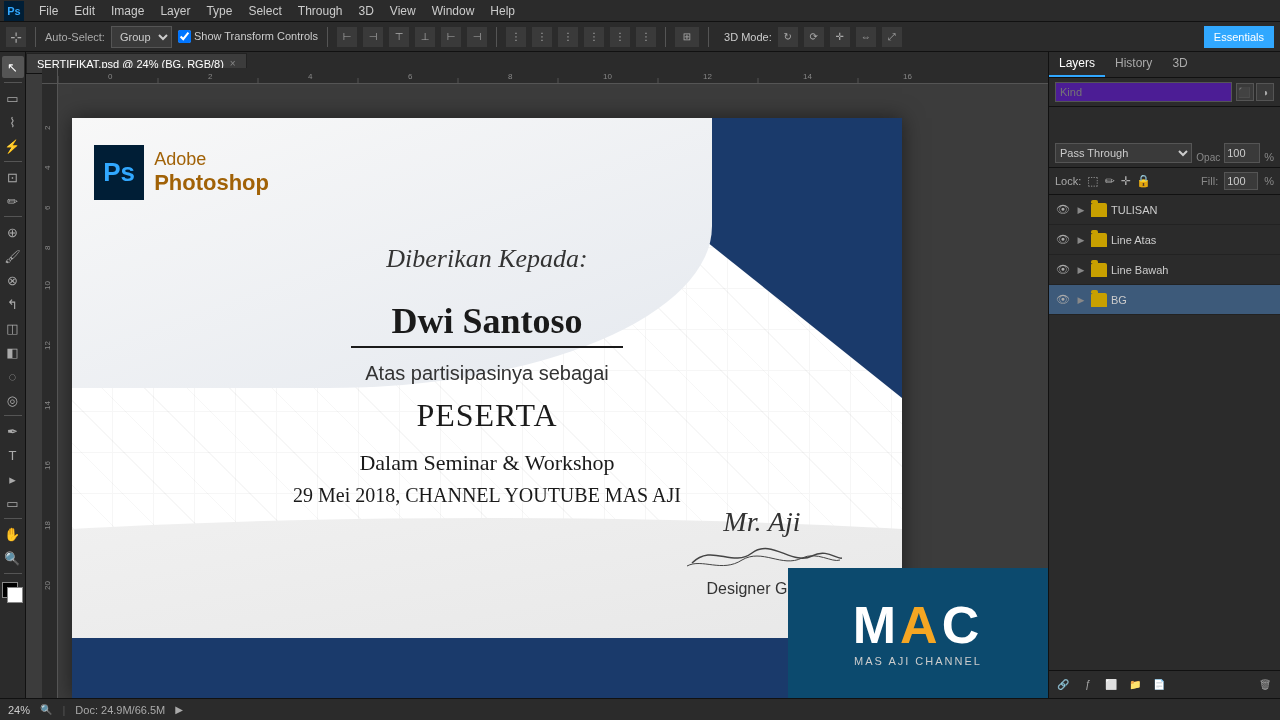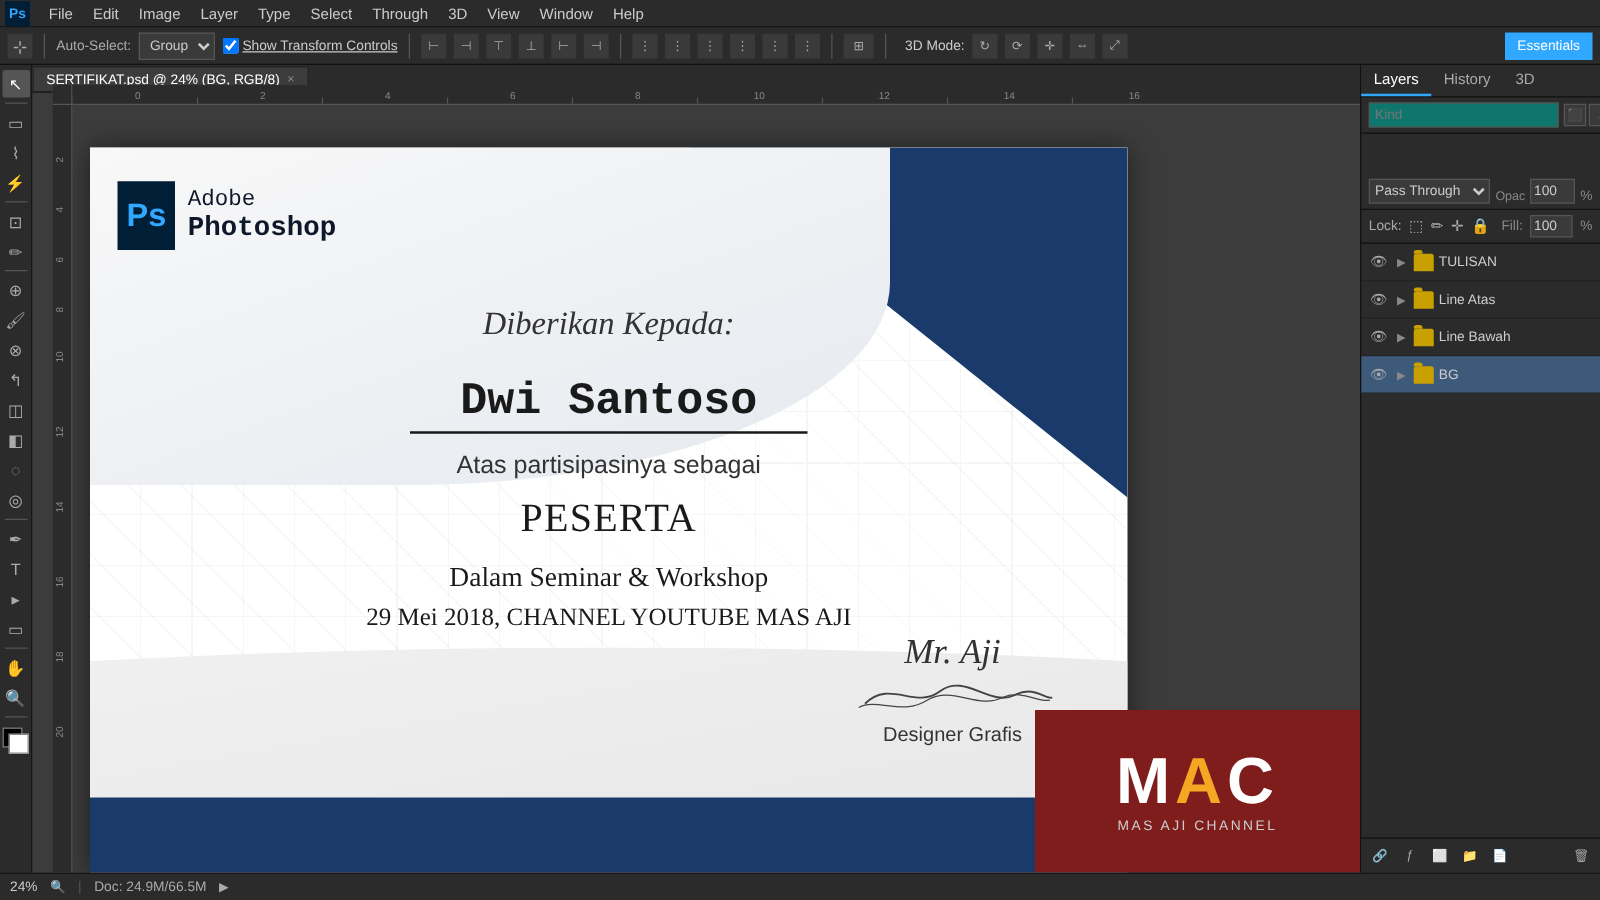--- a/index.html
+++ b/index.html
@@ -57,25 +57,24 @@
     .options-select {
       background: #3a3a3a;
       border: 1px solid #555;
       color: #ccc;
       font-size: 11px;
       height: 22px;
       padding: 0 4px;
     }
     .options-checkbox-label {
       display: flex;
-      align-items: center;
+      align-items: flex-start;
       gap: 3px;
       font-size: 11px;
       color: #ccc;
-      text-decoration: underline;
     }
     .options-sep {
       width: 1px;
       height: 20px;
       background: #555;
       margin: 0 3px;
     }
     .align-btn {
       width: 20px;
       height: 20px;
@@ -254,22 +253,22 @@
       background: #001e36;
       display: flex;
       align-items: center;
       justify-content: center;
       font-size: 26px;
       font-weight: bold;
       color: #31a8ff;
       font-family: Arial, sans-serif;
     }
     .cert-logo-text {
-      color: #0f172a;
-      font-family: Liberation Mono, monospace;
+      color: #a16207;
+      font-family: Liberation Sans, sans-serif;
     }
     .cert-logo-text .line1 {
       font-size: 18px;
       font-weight: normal;
       display: block;
     }
     .cert-logo-text .line2 {
       font-size: 22px;
       font-weight: bold;
       display: block;
@@ -290,21 +289,21 @@
       letter-spacing: 2px;
     }
     .cert-subtitle {
       font-family: 'Brush Script MT', cursive;
       font-size: 26px;
       color: #333;
       margin-top: 6px;
       font-style: italic;
     }
     .cert-name {
-      font-family: Liberation Mono, monospace;
+      font-family: Liberation Serif, serif;
       font-size: 36px;
       font-weight: bold;
       color: #1a1a1a;
       margin-top: 14px;
       border-bottom: 2px solid #1a1a1a;
       display: inline-block;
       padding: 0 40px 4px;
     }
     .cert-atas {
       font-family: Arial, sans-serif;
@@ -379,21 +378,21 @@
         #888 41px
       );
       z-index: 1;
     }
 
     
     #mac-watermark {
       position: absolute;
       bottom: 0; right: 0;
       width: 260px; height: 130px;
-      background: #7f1d1d;
+      background: #0c4a6e;
       display: flex;
       flex-direction: column;
       align-items: center;
       justify-content: center;
       z-index: 20;
     }
     .mac-logo-text {
       font-size: 52px;
       font-weight: bold;
       color: #fff;
@@ -405,21 +404,21 @@
     .mac-sub {
       font-size: 11px;
       color: #ccc;
       letter-spacing: 2px;
       font-family: Liberation Sans, sans-serif;
       margin-top: 4px;
     }
 
     
     #right-panel {
-      width: 192px;
+      width: 232px;
       background: #2b2b2b;
       border-left: 1px solid #111;
       display: flex;
       flex-direction: column;
     }
     #panel-tabs {
       height: 26px;
       background: #2b2b2b;
       display: flex;
       border-bottom: 1px solid #111;
@@ -437,21 +436,21 @@
     }
     #panel-search {
       padding: 4px 6px;
       border-bottom: 1px solid #111;
       display: flex;
       align-items: center;
       gap: 4px;
     }
     .panel-search-box {
       flex: 1;
-      background: #0f766e;
+      background: #4c1d95;
       border: 1px solid #555;
       color: #ccc;
       font-size: 11px;
       padding: 2px 4px;
       height: 20px;
     }
     .panel-search-icons {
       display: flex;
       gap: 2px;
     }

